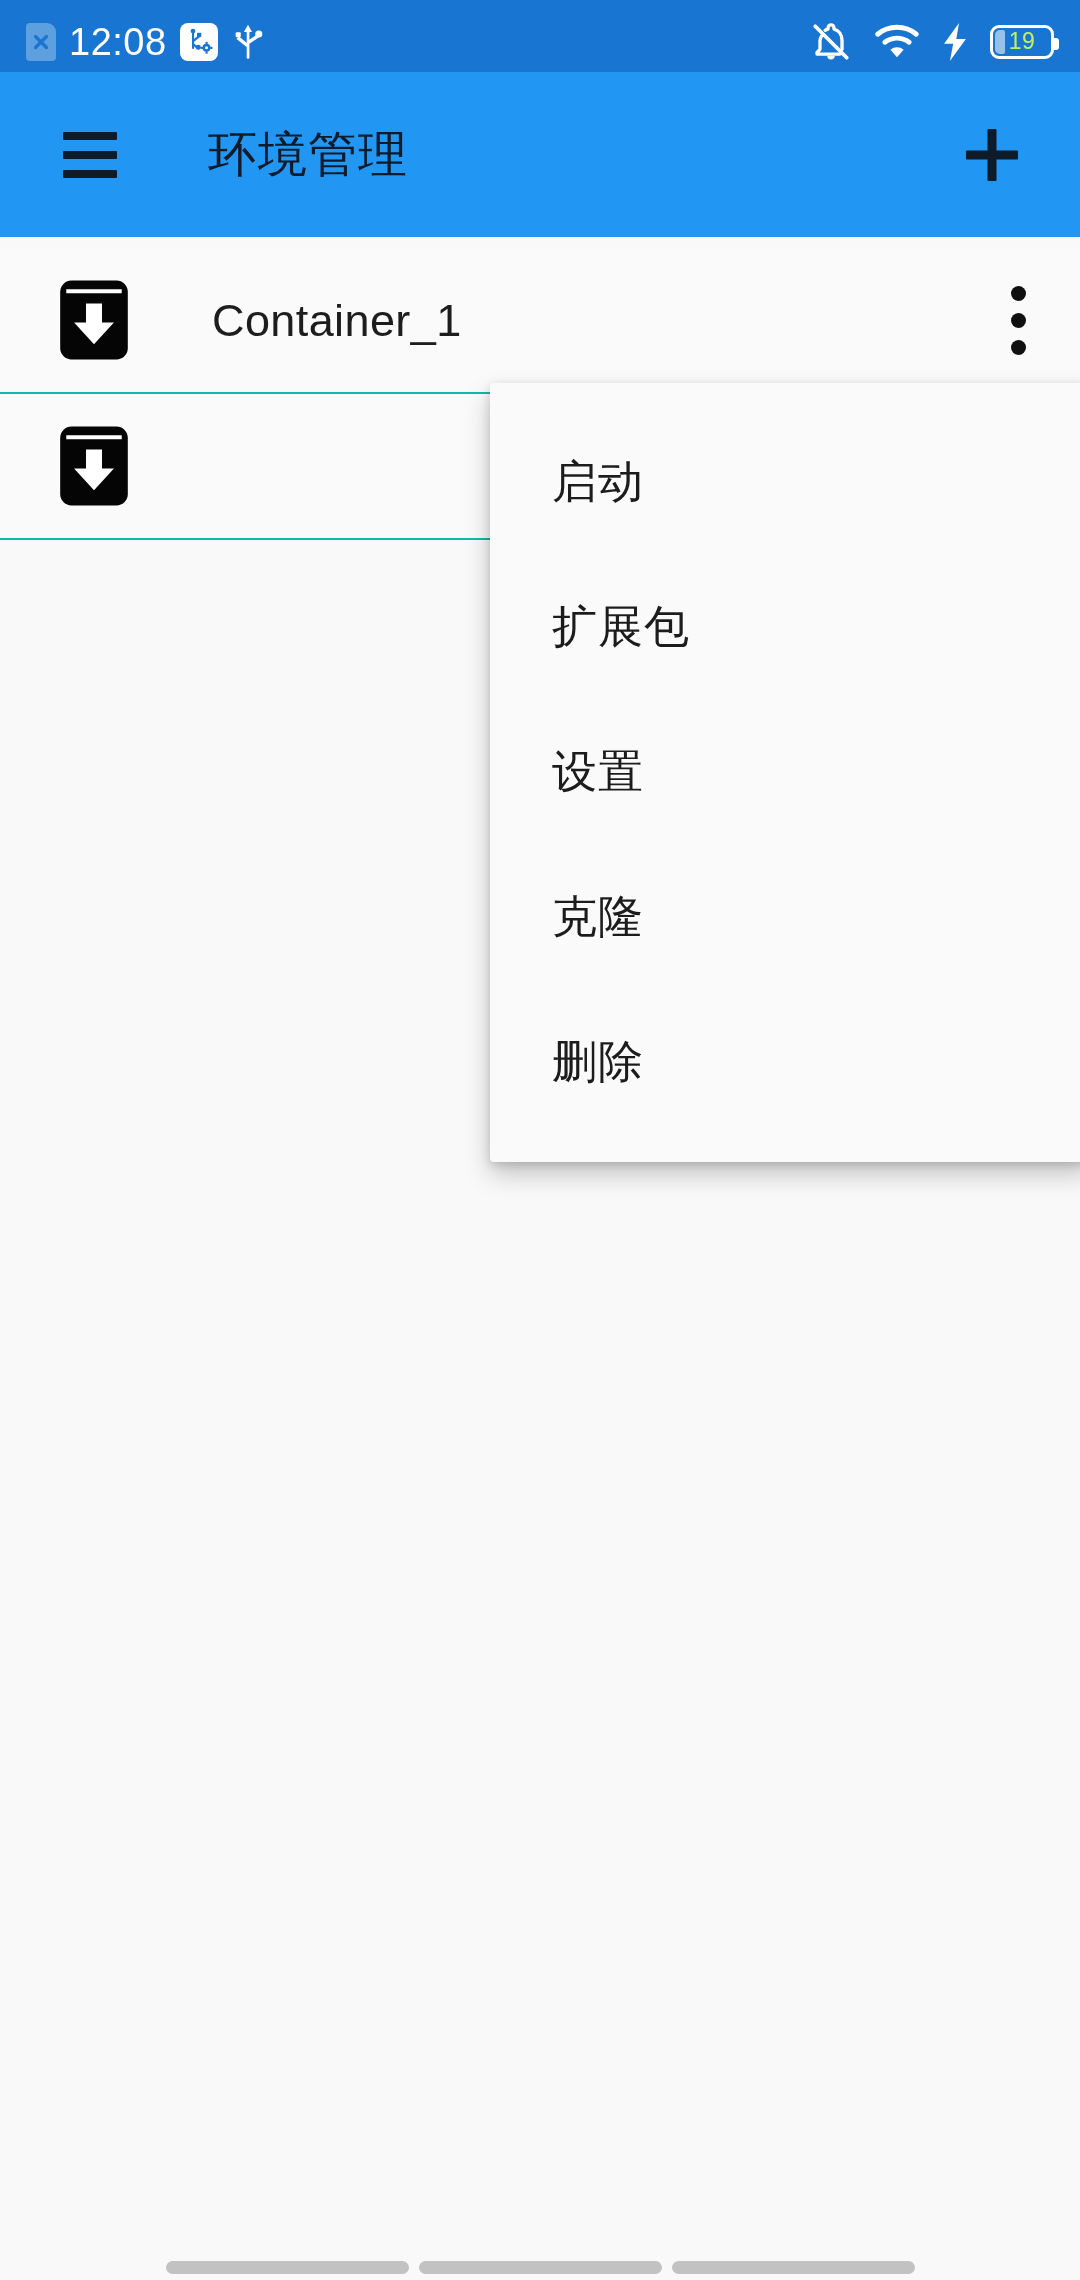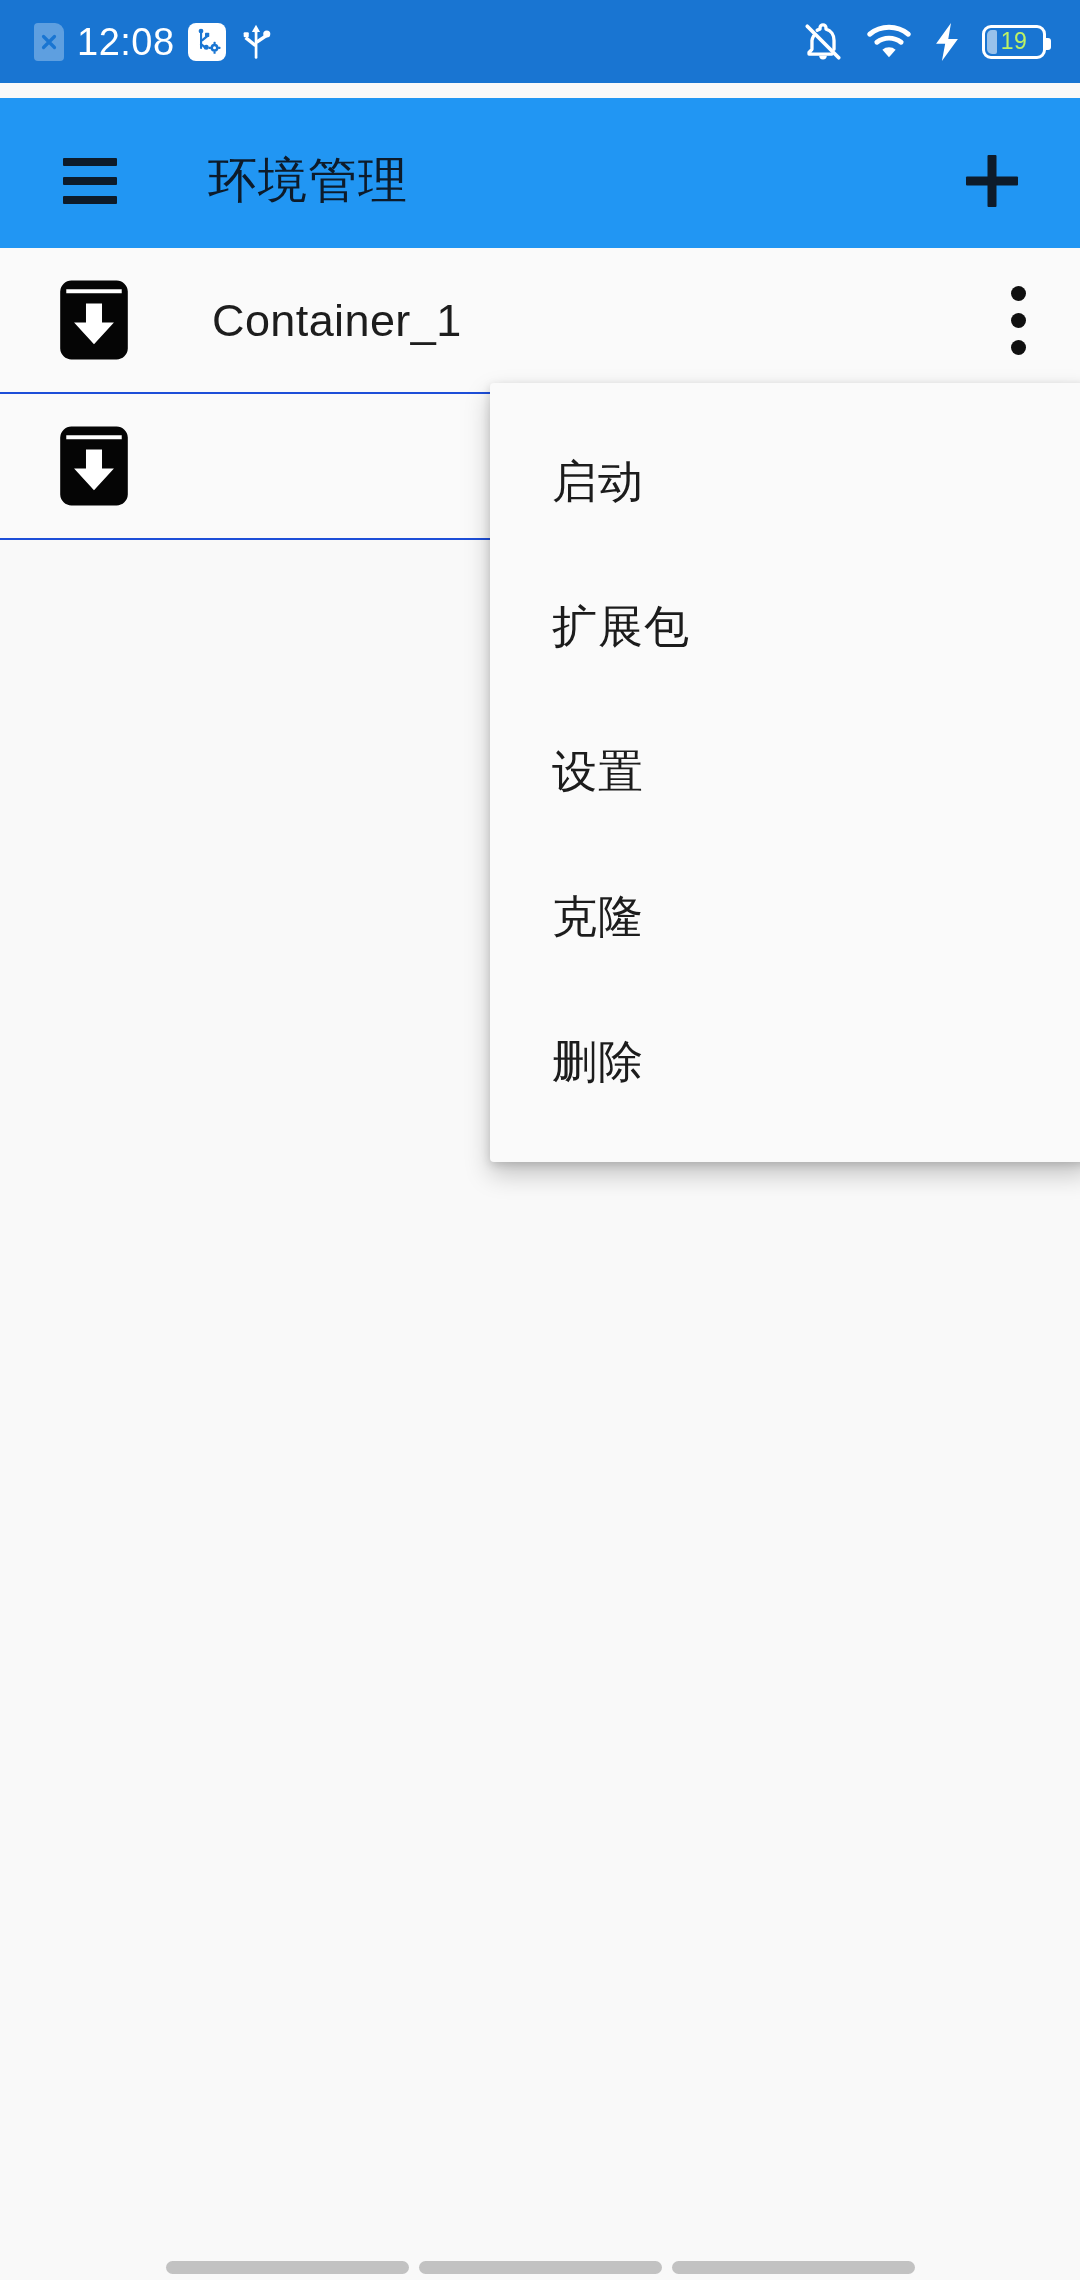--- a/index.html
+++ b/index.html
@@ -22,21 +22,21 @@
   
   #status-bar {
     position: absolute;
     left: 0; top: 0;
     width: 1080px;
     height: 83px;
     background: #1975d2;
     display: flex;
     align-items: center;
     justify-content: space-between;
-    padding: 0 34px;
+    padding: 0 26px;
     box-sizing: border-box;
   }
   .status-left {
     display: flex;
     align-items: center;
     gap: 13px;
   }
   .status-right {
     display: flex;
     align-items: center;
@@ -102,21 +102,21 @@
     color: #bef264;
     font-size: 23px;
     line-height: 23px;
     font-weight: 500;
     letter-spacing: 0.5px;
   }
 
   
   #app-bar {
     position: absolute;
-    left: 0; top: 98px;
+    left: 0; top: 72px;
     width: 1080px;
     height: 165px;
     background: #2196f3;
     display: flex;
     align-items: center;
     box-sizing: border-box;
     padding: 0 34px;
   }
   #menu-button {
     width: 76px; height: 76px;
@@ -175,21 +175,21 @@
     width: 1080px;
   }
   .list-row {
     position: relative;
     height: 146px;
     background: #fafafa;
     display: flex;
     align-items: center;
     padding: 0 23px 0 42px;
     box-sizing: border-box;
-    border-bottom: 2px solid #1d4ed8;
+    border-bottom: 2px solid #14b8a6;
     cursor: pointer;
   }
   .row-icon {
     width: 104px;
     height: 104px;
     flex: 0 0 104px;
     display: flex;
     align-items: center;
     justify-content: center;
   }

